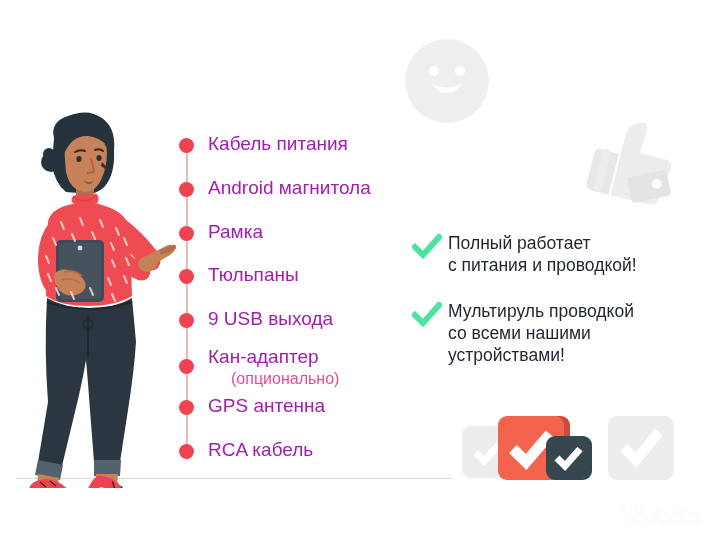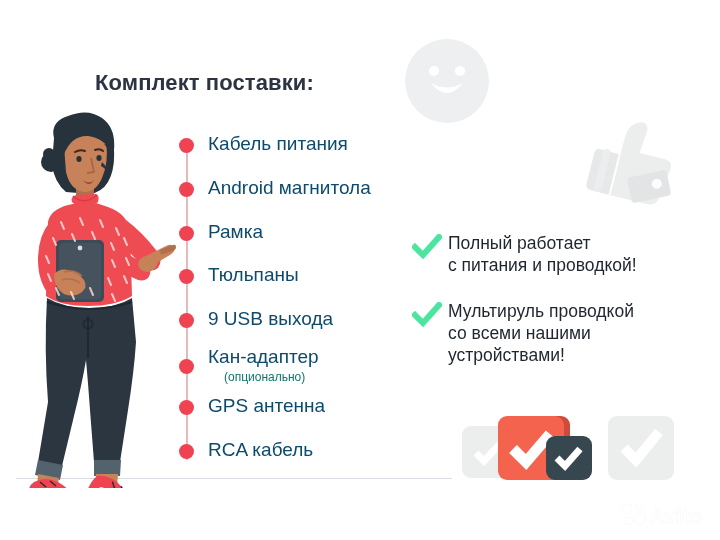--- a/index.html
+++ b/index.html
@@ -88,29 +88,29 @@
     left: 1px;
     width: 15px;
     height: 15px;
     border-radius: 50%;
     background: #ef4352;
   }
   .item-text {
     position: absolute;
     left: 30px;
     font-size: 19px;
-    color: #0c4a6e;
+    color: #a21caf;
     white-space: nowrap;
     line-height: 1.15;
   }
   .item-sub {
     position: absolute;
-    left: 46px;
-    font-size: 12px;
-    color: #0f766e;
+    left: 53px;
+    font-size: 16px;
+    color: #ec4899;
     white-space: nowrap;
   }
 
   
   .feature {
     position: absolute;
   }
   .feature .check {
     position: absolute;
     left: 0;
@@ -280,21 +280,20 @@
 
       <g transform="rotate(22 90 382)">
         <path d="M76 370 Q90 364 104 372 Q122 382 124 394 Q124 400 116 400 L80 400 Q72 398 72 388 Q72 376 76 370z" fill="#ef4352"></path>
         <path d="M72 394 L124 394 L124 400 L78 400 Q72 399 72 394z" fill="#d93a45"></path>
         <circle cx="85" cy="382" r="3" fill="#f7d8d5"></circle>
         <path d="M92 370 l5 6 m5 -5 l5 6 m3 -4 l5 6" stroke="#2b2b2b" stroke-width="1.5" fill="none"></path>
       </g>
     </svg>
   </div>
 
-  <div class="title">Комплект поставки:</div>
 
   <div class="list">
     <div class="list-spine"></div>
 
     <div class="list-item" style="top:6px">
       <span class="bullet" style="top:2px"></span>
       <span class="item-text" style="top:-3px">Кабель питания</span>
     </div>
 
     <div class="list-item" style="top:50px">

